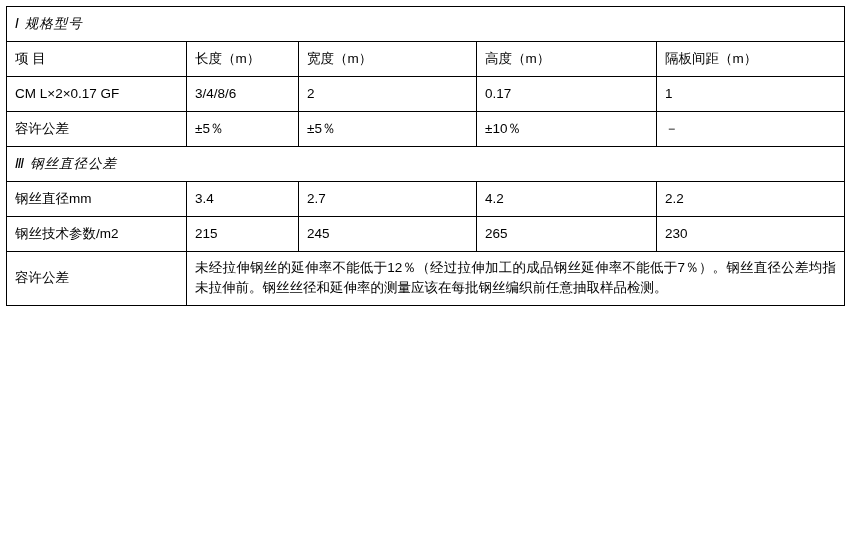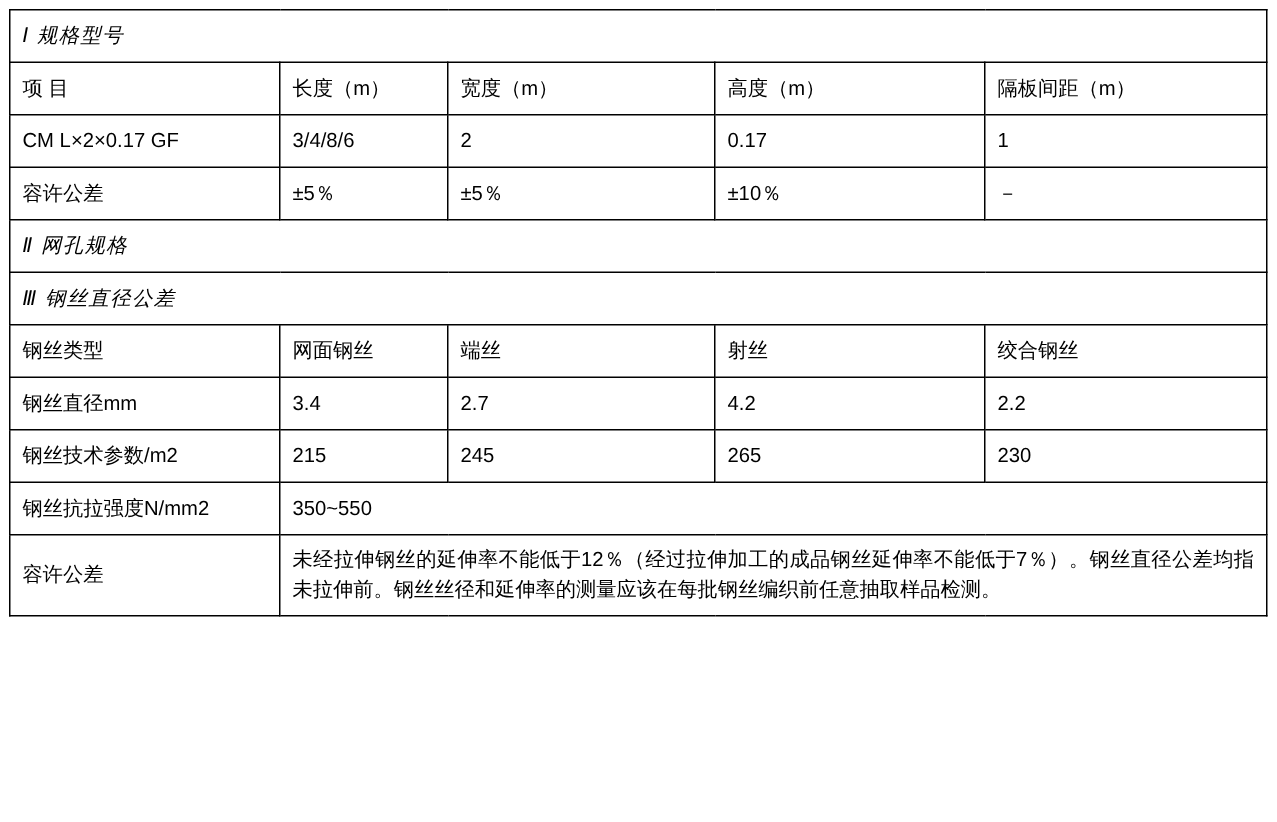--- a/index.html
+++ b/index.html
@@ -77,51 +77,37 @@
         <td>1</td>
       </tr>
       <tr>
         <td>容许公差</td>
         <td>±5％</td>
         <td>±5％</td>
         <td>±10％</td>
         <td>－</td>
       </tr>
 
-      <tr>
-        <td class="section-title" colspan="5">Ⅱ  网孔规格</td>
-      </tr>
 
       <tr>
         <td class="section-title" colspan="5">Ⅲ  钢丝直径公差</td>
-      </tr>
-      <tr>
-        <td>钢丝类型</td>
-        <td>网面钢丝</td>
-        <td>端丝</td>
-        <td>射丝</td>
-        <td>绞合钢丝</td>
       </tr>
       <tr>
         <td>钢丝直径mm</td>
         <td>3.4</td>
         <td>2.7</td>
         <td>4.2</td>
         <td>2.2</td>
       </tr>
       <tr>
         <td>钢丝技术参数/m2</td>
         <td>215</td>
         <td>245</td>
         <td>265</td>
         <td>230</td>
       </tr>
       <tr>
-        <td>钢丝抗拉强度N/mm2</td>
-        <td colspan="4">350~550</td>
-      </tr>
-      <tr>
         <td>容许公差</td>
         <td colspan="4" class="para">未经拉伸钢丝的延伸率不能低于12％（经过拉伸加工的成品钢丝延伸率不能低于7％）。钢丝直径公差均指未拉伸前。钢丝丝径和延伸率的测量应该在每批钢丝编织前任意抽取样品检测。</td>
       </tr>
     </tbody>
   </table>
 </div>
 
 </body></html>

